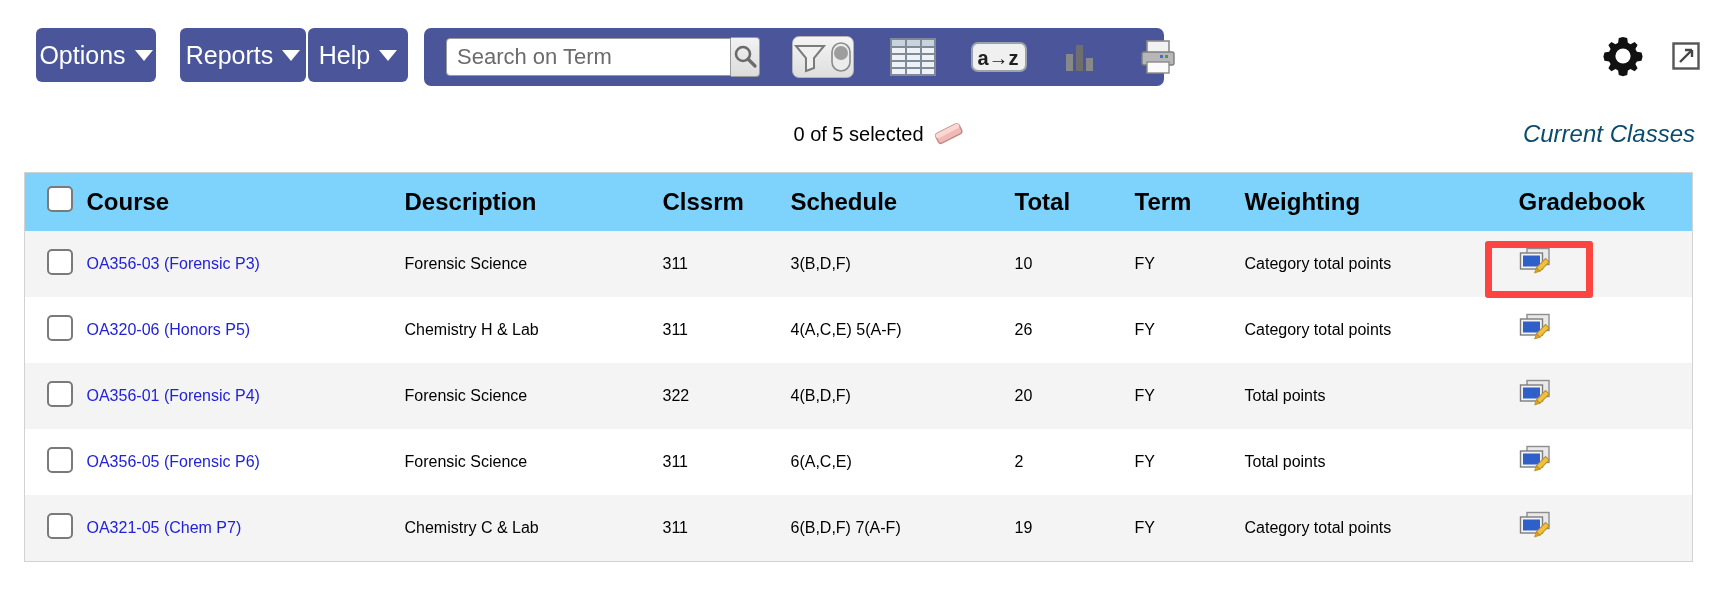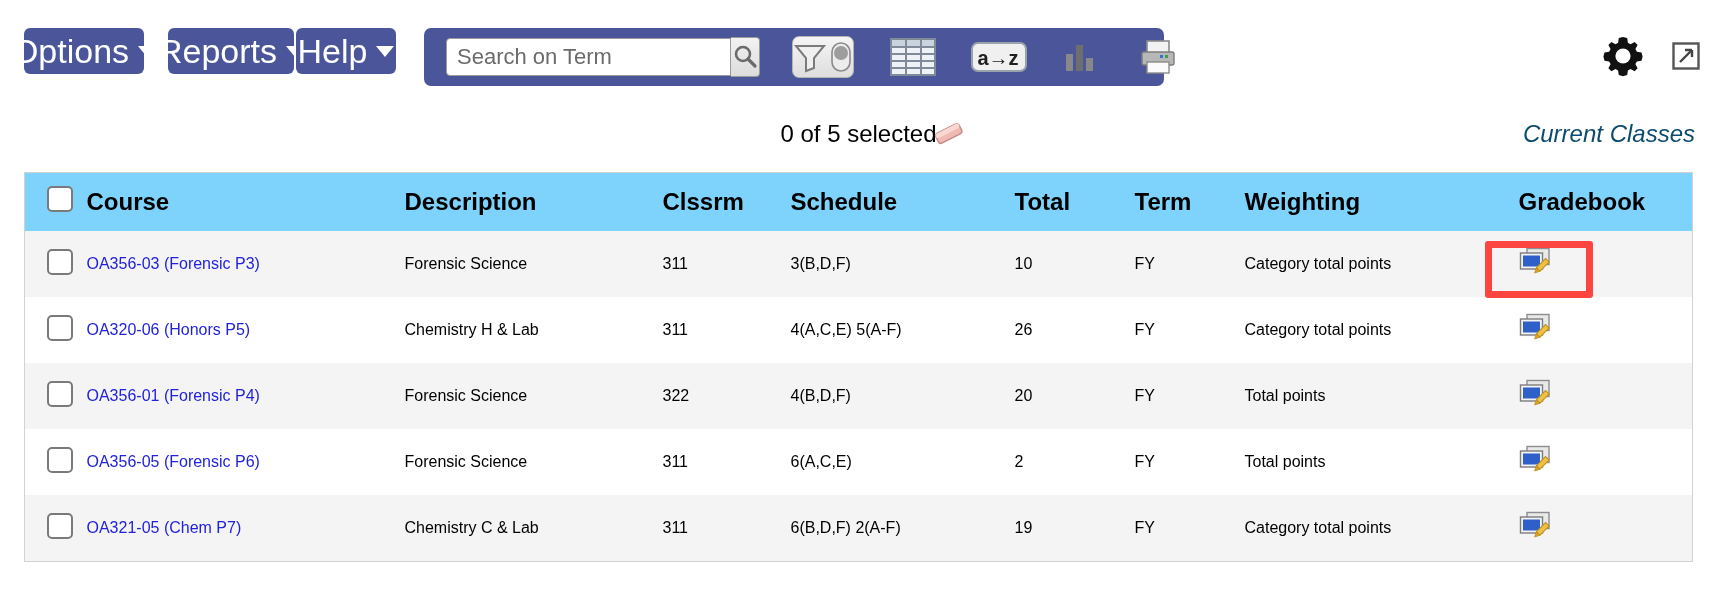--- a/index.html
+++ b/index.html
@@ -21,35 +21,36 @@
     position: absolute;
     left: 0;
     top: 28px;
     width: 1717px;
     height: 60px;
   }
 
   .tb-btn {
     position: absolute;
     top: 0;
-    height: 46px;
+    height: 54px;
     background: #4a5699;
     border: none;
     border-radius: 6px;
     color: #ffffff;
-    font-size: 34px;
+    font-size: 25px;
     font-family: "Liberation Sans", sans-serif;
     padding: 0 18px;
     display: flex;
     align-items: center;
     justify-content: center;
     gap: 9px;
     cursor: pointer;
     box-sizing: border-box;
     white-space: nowrap;
+    margin-left: 12px;
   }
   .caret {
     width: 0;
     height: 0;
     border-left: 9px solid transparent;
     border-right: 9px solid transparent;
     border-top: 11px solid #ffffff;
     display: inline-block;
   }
 
@@ -152,21 +153,21 @@
     left: 0;
     width: 1717px;
     height: 34px;
   }
   #selected-text {
     position: absolute;
     left: 0;
     top: 0;
     width: 1717px;
     text-align: center;
-    font-size: 24px;
+    font-size: 20px;
     color: #000;
     line-height: 34px;
   }
   #eraser-icon {
     position: absolute;
     left: 932px;
     top: 3px;
     cursor: pointer;
   }
   #current-classes {
@@ -486,21 +487,21 @@
       </tr>
       <tr class="row-odd">
     <td class="col-check">
       <span class="chk"></span>
     </td>
     <td class="col-course">
       <a class="course-link">OA321-05 (Chem P7)</a>
     </td>
     <td class="col-desc">Chemistry C &amp; Lab</td>
     <td class="col-room">311</td>
-    <td class="col-sched">6(B,D,F) 2(A-F)</td>
+    <td class="col-sched">6(B,D,F) 7(A-F)</td>
     <td class="col-total">19</td>
     <td class="col-term">FY</td>
     <td class="col-weight">Category total points</td>
     <td class="col-grade gb-cell">
       <span class="gb-icon">
   <svg width="34" height="30" viewBox="0 0 34 30">
     <rect x="8" y="1.5" width="22" height="16" fill="#e9e9e9" stroke="#8d8d8d" stroke-width="1.4"></rect>
     <rect x="1.5" y="6" width="22" height="16" fill="#f3f3f3" stroke="#7d7d7d" stroke-width="1.4"></rect>
     <rect x="4" y="8.5" width="17" height="11" fill="#2f5fc9"></rect>
     <g transform="rotate(45 22 21)">

